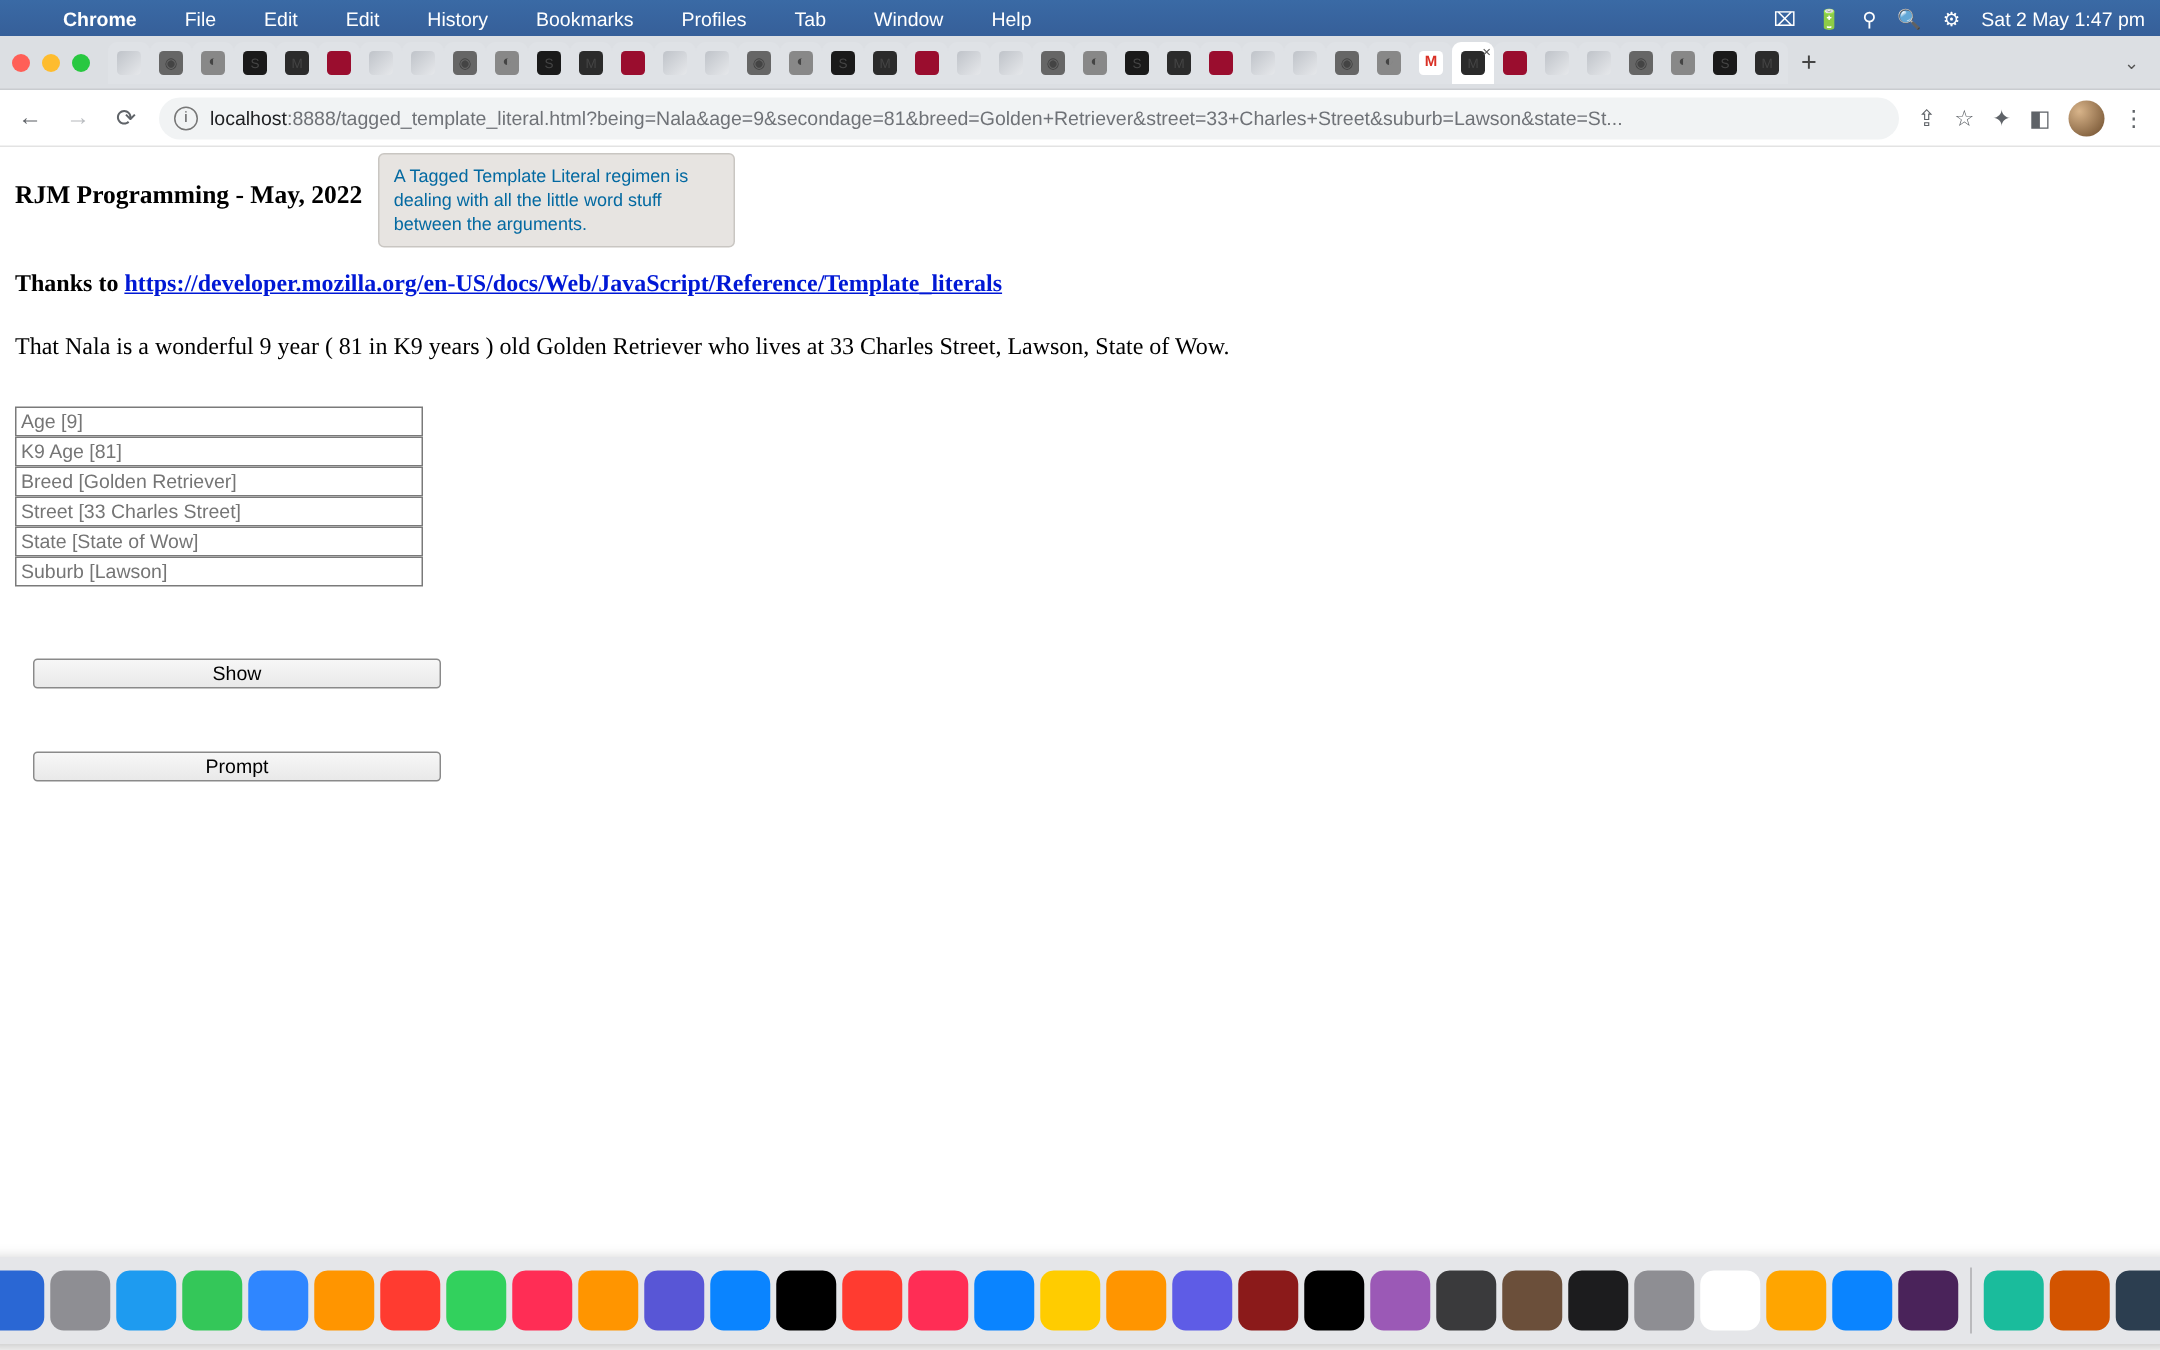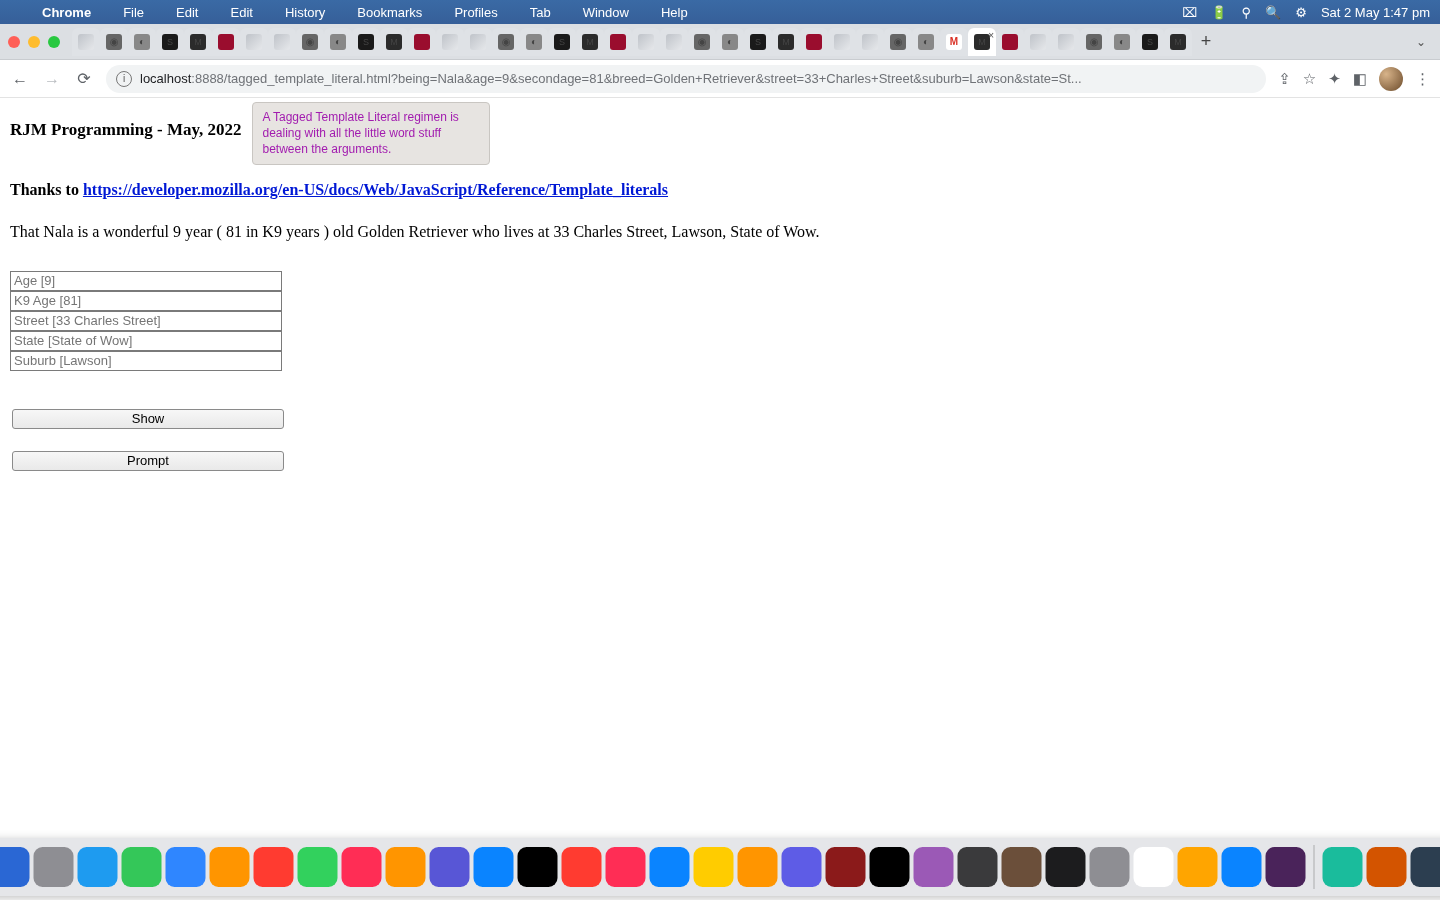--- a/index.html
+++ b/index.html
@@ -34,29 +34,29 @@
   .urlbar .host { color:#202124; }
   .urlbar .path { color:#6f7277; }
   .tbicon { color:#5f6368; font-size:15px; }
   .avatar { width:24px; height:24px; border-radius:50%; background:radial-gradient(circle at 30% 30%, #d8b48a, #6b4a2a); }
 
   
   .page { padding:8px 10px; font-family: "Times New Roman", Times, serif; color:#000; }
   .h1 { font-size:25px; font-weight:bold; margin:6px 0 2px 0; }
   .row2 { display:flex; align-items:flex-start; gap:10px; }
   .h3 { font-size:17px; font-weight:bold; margin:14px 0 6px 0; }
-  .tooltip { background:#e7e4e1; border:1px solid #c9c6c2; border-radius:4px; padding:6px 10px; font-family:-apple-system, Arial, sans-serif; font-size:12px; color:#a21caf; width:238px; line-height:1.35; margin-top:-4px; }
+  .tooltip { background:#e7e4e1; border:1px solid #c9c6c2; border-radius:4px; padding:6px 10px; font-family:-apple-system, Arial, sans-serif; font-size:12px; color:#0369a1; width:238px; line-height:1.35; margin-top:-4px; }
   .thanks { font-size:16px; font-weight:bold; margin:16px 0 24px 0; }
   .thanks a { color:#0018d5; text-decoration:underline; }
   .sentence { font-size:16px; margin:10px 0 30px 0; }
 
   .form { width:272px; }
   .tf { width:100%; height:20px; border:1px solid #7a7a7a; background:#fff; font-size:13px; padding:1px 3px; display:block; margin:0; font-family:Arial, sans-serif;}
   .tf.focus { outline:2px solid #2262c9; outline-offset:-1px; }
-  .btn { width:100%; height:20px; background:linear-gradient(#f7f7f7,#e9e9e9); border:1px solid #8a8a8a; border-radius:3px; font-size:13px; margin:2px; font-family:Arial, sans-serif;}
+  .btn { width:100%; height:20px; background:linear-gradient(#f7f7f7,#e9e9e9); border:1px solid #8a8a8a; border-radius:3px; font-size:13px; margin:12px; font-family:Arial, sans-serif;}
   .gap { height:36px; }
   .gap2 { height:18px; }
 
   
   .dock { position:absolute; bottom:4px; left:50%; transform:translateX(-50%); height:58px; background:rgba(220,222,226,0.75); border-radius:16px; display:flex; align-items:center; padding:4px 10px; gap:4px; box-shadow:0 2px 10px rgba(0,0,0,0.25); }
   .dicon { width:40px; height:40px; border-radius:9px; display:flex; align-items:center; justify-content:center; font-size:18px; color:#fff; font-family:-apple-system, Arial, sans-serif;}
   .dsep { width:1px; height:44px; background:rgba(0,0,0,0.25); margin:0 4px;}
 </style>
 </head>
 <body>
@@ -241,20 +241,21 @@
     <div class="tooltip">A Tagged Template Literal regimen is dealing with all the little word stuff between the arguments.</div>
   </div>
   <div class="thanks">
     <span>Thanks to </span><a href="#">https://developer.mozilla.org/en-US/docs/Web/JavaScript/Reference/Template_literals</a>
   </div>
   <div class="sentence">That Nala is a wonderful 9 year ( 81 in K9 years ) old Golden Retriever who lives at 33 Charles Street, Lawson, State of Wow.</div>
 
   <div class="form">
     <input class="tf" placeholder="Age [9]" style="">
     <input class="tf" placeholder="K9 Age [81]" style="">
+    <input class="tf" placeholder="Breed [Golden Retriever]" style="">
     <input class="tf" placeholder="Street [33 Charles Street]" style="">
     <input class="tf" placeholder="State [State of Wow]" style="">
     <input class="tf" placeholder="Suburb [Lawson]" style="">
     <div class="gap"></div>
     <button class="btn">Show</button>
     <div class="gap2"></div>
     <button class="btn">Prompt</button>
   </div>
 </div>
 

